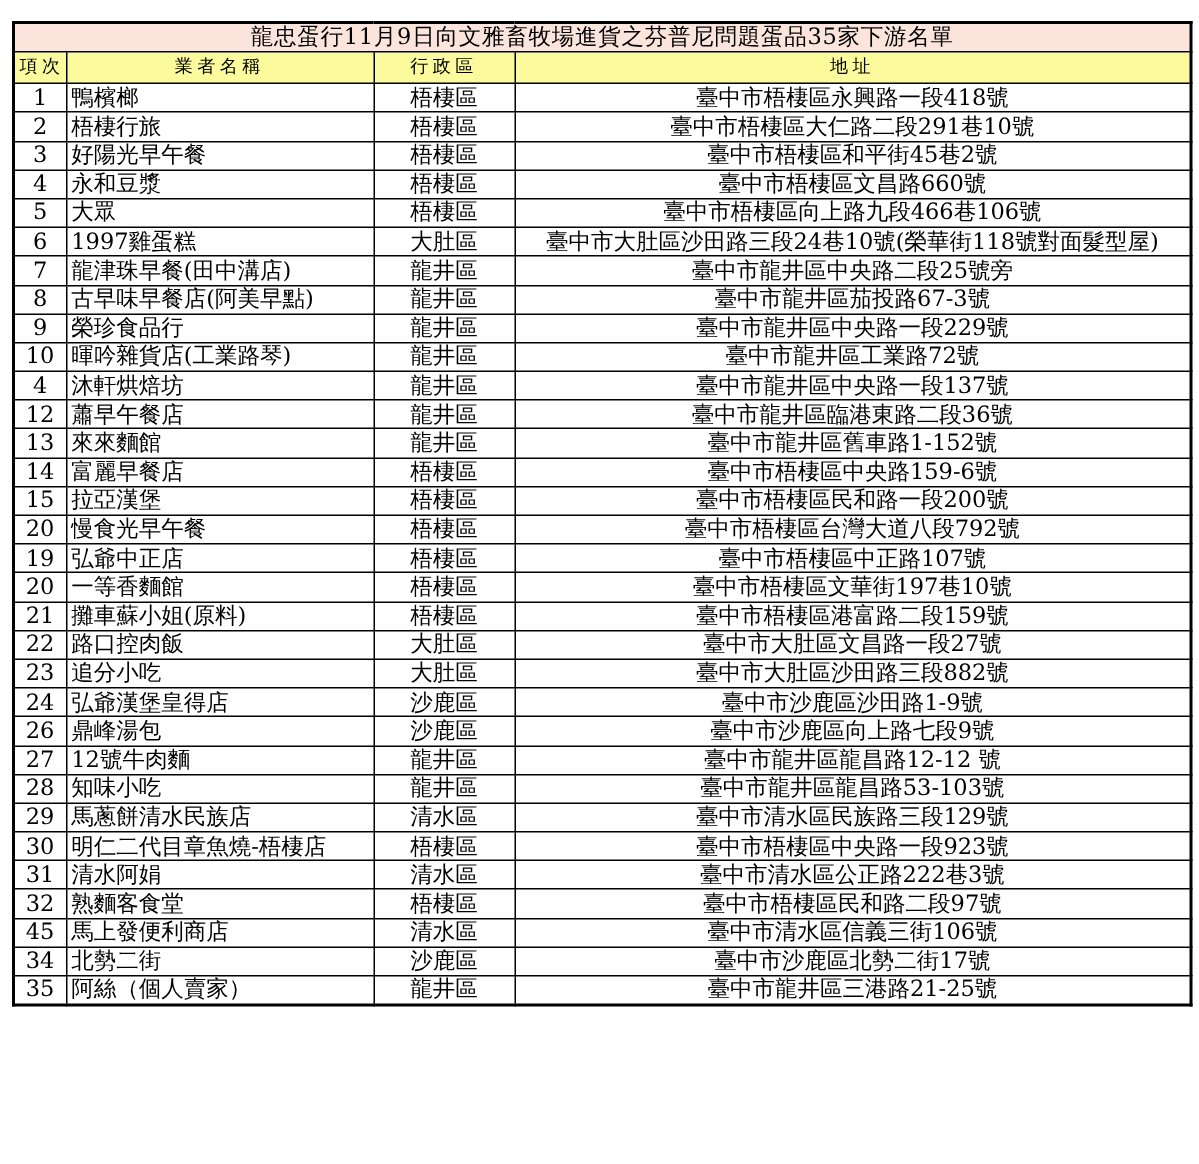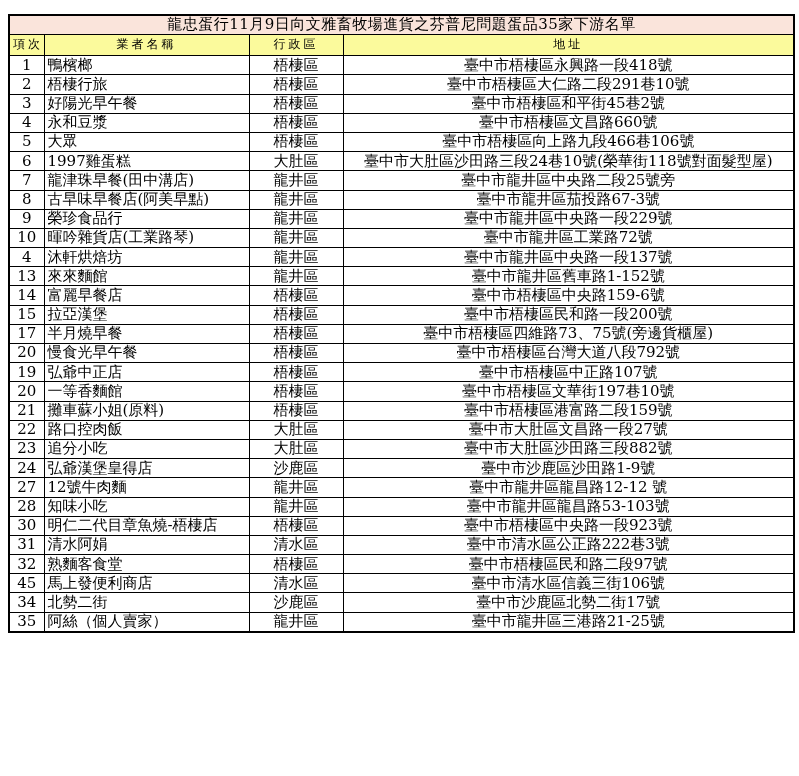--- a/index.html
+++ b/index.html
@@ -141,42 +141,42 @@
           <td class="col-district">龍井區</td>
           <td class="col-address">臺中市龍井區工業路72號</td>
         </tr>
         <tr>
           <td class="col-index">4</td>
           <td class="col-name">沐軒烘焙坊</td>
           <td class="col-district">龍井區</td>
           <td class="col-address">臺中市龍井區中央路一段137號</td>
         </tr>
         <tr>
+          <td class="col-index">12</td>
+          <td class="col-name">蕭早午餐店</td>
+          <td class="col-district">龍井區</td>
+          <td class="col-address">臺中市龍井區臨港東路二段36號</td>
+        </tr>
+        <tr>
           <td class="col-index">13</td>
           <td class="col-name">來來麵館</td>
           <td class="col-district">龍井區</td>
           <td class="col-address">臺中市龍井區舊車路1-152號</td>
         </tr>
         <tr>
           <td class="col-index">14</td>
           <td class="col-name">富麗早餐店</td>
           <td class="col-district">梧棲區</td>
           <td class="col-address">臺中市梧棲區中央路159-6號</td>
         </tr>
         <tr>
           <td class="col-index">15</td>
           <td class="col-name">拉亞漢堡</td>
           <td class="col-district">梧棲區</td>
           <td class="col-address">臺中市梧棲區民和路一段200號</td>
-        </tr>
-        <tr>
-          <td class="col-index">17</td>
-          <td class="col-name">半月燒早餐</td>
-          <td class="col-district">梧棲區</td>
-          <td class="col-address">臺中市梧棲區四維路73、75號(旁邊貨櫃屋)</td>
         </tr>
         <tr>
           <td class="col-index">20</td>
           <td class="col-name">慢食光早午餐</td>
           <td class="col-district">梧棲區</td>
           <td class="col-address">臺中市梧棲區台灣大道八段792號</td>
         </tr>
         <tr>
           <td class="col-index">19</td>
           <td class="col-name">弘爺中正店</td>
@@ -207,30 +207,42 @@
           <td class="col-district">大肚區</td>
           <td class="col-address">臺中市大肚區沙田路三段882號</td>
         </tr>
         <tr>
           <td class="col-index">24</td>
           <td class="col-name">弘爺漢堡皇得店</td>
           <td class="col-district">沙鹿區</td>
           <td class="col-address">臺中市沙鹿區沙田路1-9號</td>
         </tr>
         <tr>
+          <td class="col-index">26</td>
+          <td class="col-name">鼎峰湯包</td>
+          <td class="col-district">沙鹿區</td>
+          <td class="col-address">臺中市沙鹿區向上路七段9號</td>
+        </tr>
+        <tr>
           <td class="col-index">27</td>
           <td class="col-name">12號牛肉麵</td>
           <td class="col-district">龍井區</td>
           <td class="col-address">臺中市龍井區龍昌路12-12 號</td>
         </tr>
         <tr>
           <td class="col-index">28</td>
           <td class="col-name">知味小吃</td>
           <td class="col-district">龍井區</td>
           <td class="col-address">臺中市龍井區龍昌路53-103號</td>
+        </tr>
+        <tr>
+          <td class="col-index">29</td>
+          <td class="col-name">馬蔥餅清水民族店</td>
+          <td class="col-district">清水區</td>
+          <td class="col-address">臺中市清水區民族路三段129號</td>
         </tr>
         <tr>
           <td class="col-index">30</td>
           <td class="col-name">明仁二代目章魚燒-梧棲店</td>
           <td class="col-district">梧棲區</td>
           <td class="col-address">臺中市梧棲區中央路一段923號</td>
         </tr>
         <tr>
           <td class="col-index">31</td>
           <td class="col-name">清水阿娟</td>

